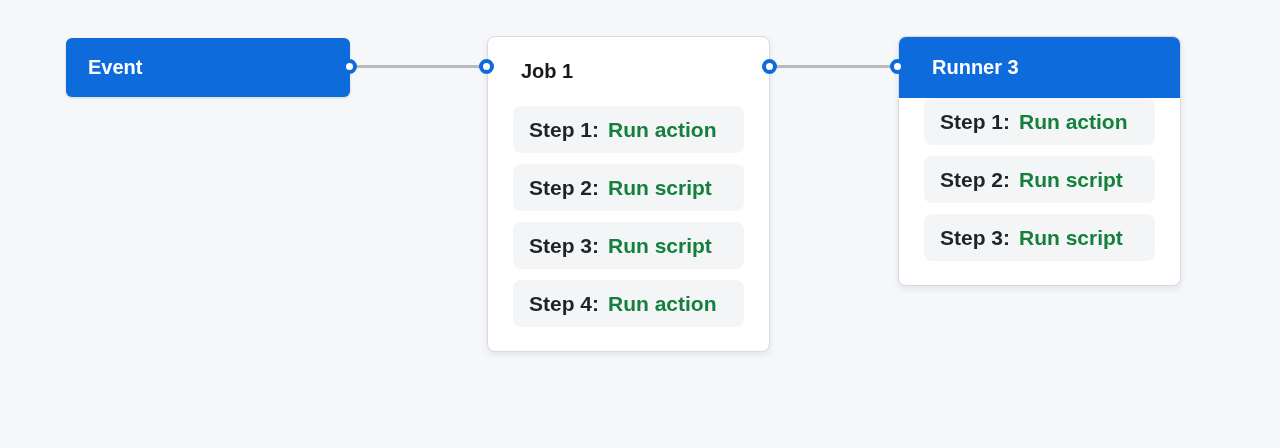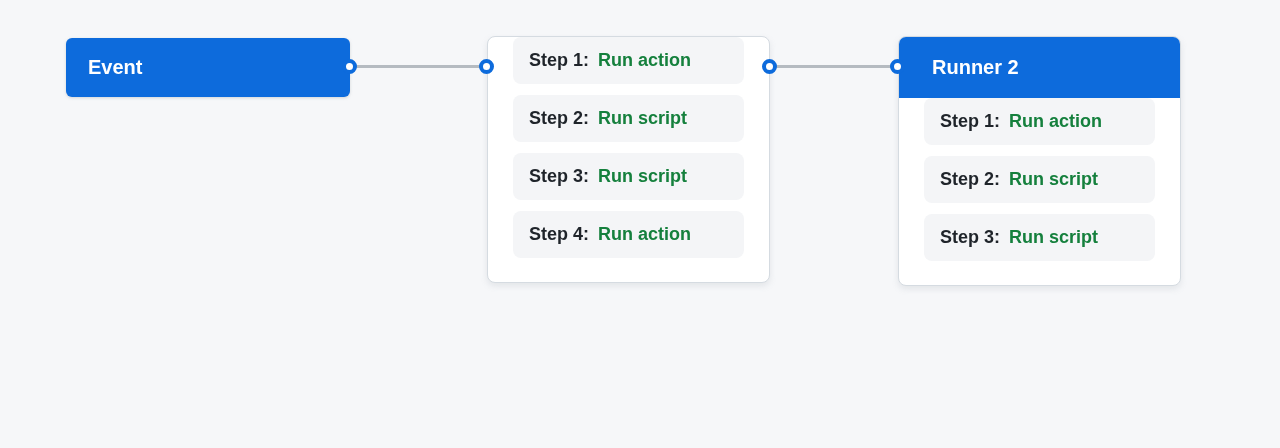--- a/index.html
+++ b/index.html
@@ -99,21 +99,21 @@
   }
   .step {
     height: 47px;
     background: #f4f5f7;
     border-radius: 8px;
     display: flex;
     align-items: center;
     padding: 0 16px;
     box-sizing: border-box;
     margin-bottom: 11px;
-    font-size: 18px;
+    font-size: 21px;
   }
   .step:last-child { margin-bottom: 0; }
   .step-label {
     color: #1f242a;
     font-weight: 600;
     margin-right: 9px;
   }
   .step-value {
     color: #15803d;
     font-weight: 700;
@@ -126,20 +126,21 @@
 
   <div class="line line-1"></div>
   <div class="line line-2"></div>
 
   <div class="event-node">
     <span>Event</span>
   </div>
 
   <div class="card card-runner1">
     <div class="card-body">
+      <div class="job-title">Job 1</div>
       <div class="step">
         <span class="step-label">Step 1:</span>
         <span class="step-value">Run action</span>
       </div>
       <div class="step">
         <span class="step-label">Step 2:</span>
         <span class="step-value">Run script</span>
       </div>
       <div class="step">
         <span class="step-label">Step 3:</span>
@@ -147,21 +148,21 @@
       </div>
       <div class="step">
         <span class="step-label">Step 4:</span>
         <span class="step-value">Run action</span>
       </div>
     </div>
   </div>
 
   <div class="card card-runner2">
     <div class="card-header">
-      <span>Runner 2</span>
+      <span>Runner 3</span>
     </div>
     <div class="card-body">
       <div class="step">
         <span class="step-label">Step 1:</span>
         <span class="step-value">Run action</span>
       </div>
       <div class="step">
         <span class="step-label">Step 2:</span>
         <span class="step-value">Run script</span>
       </div>

